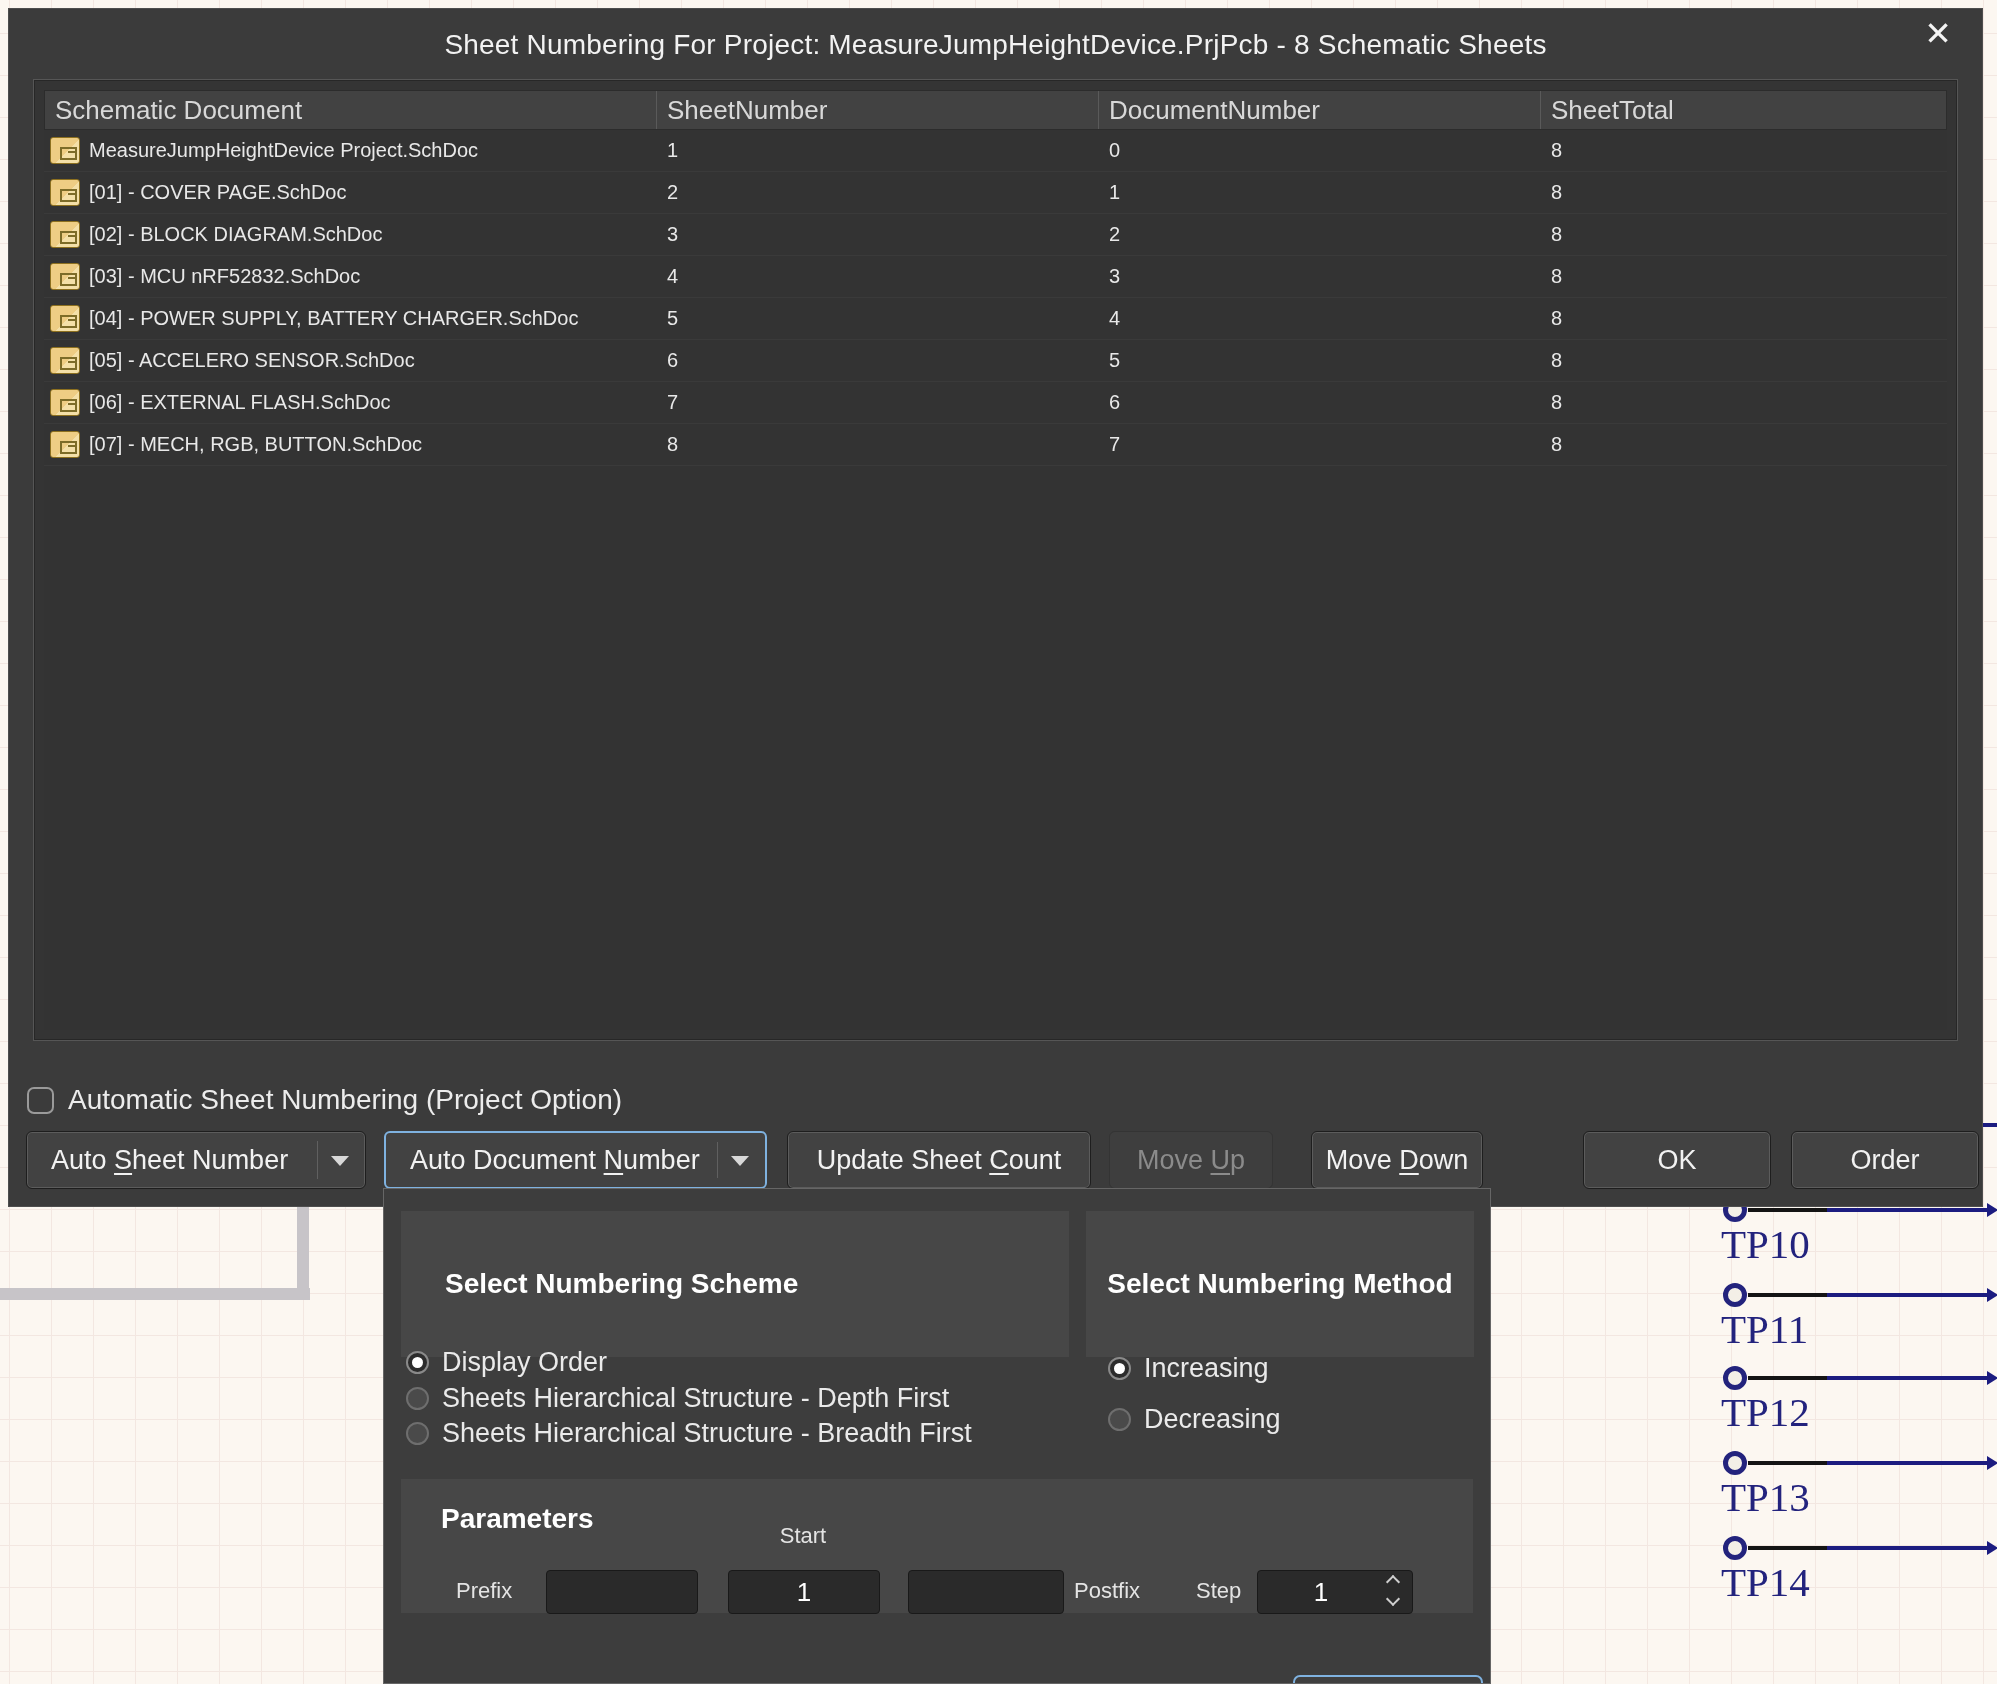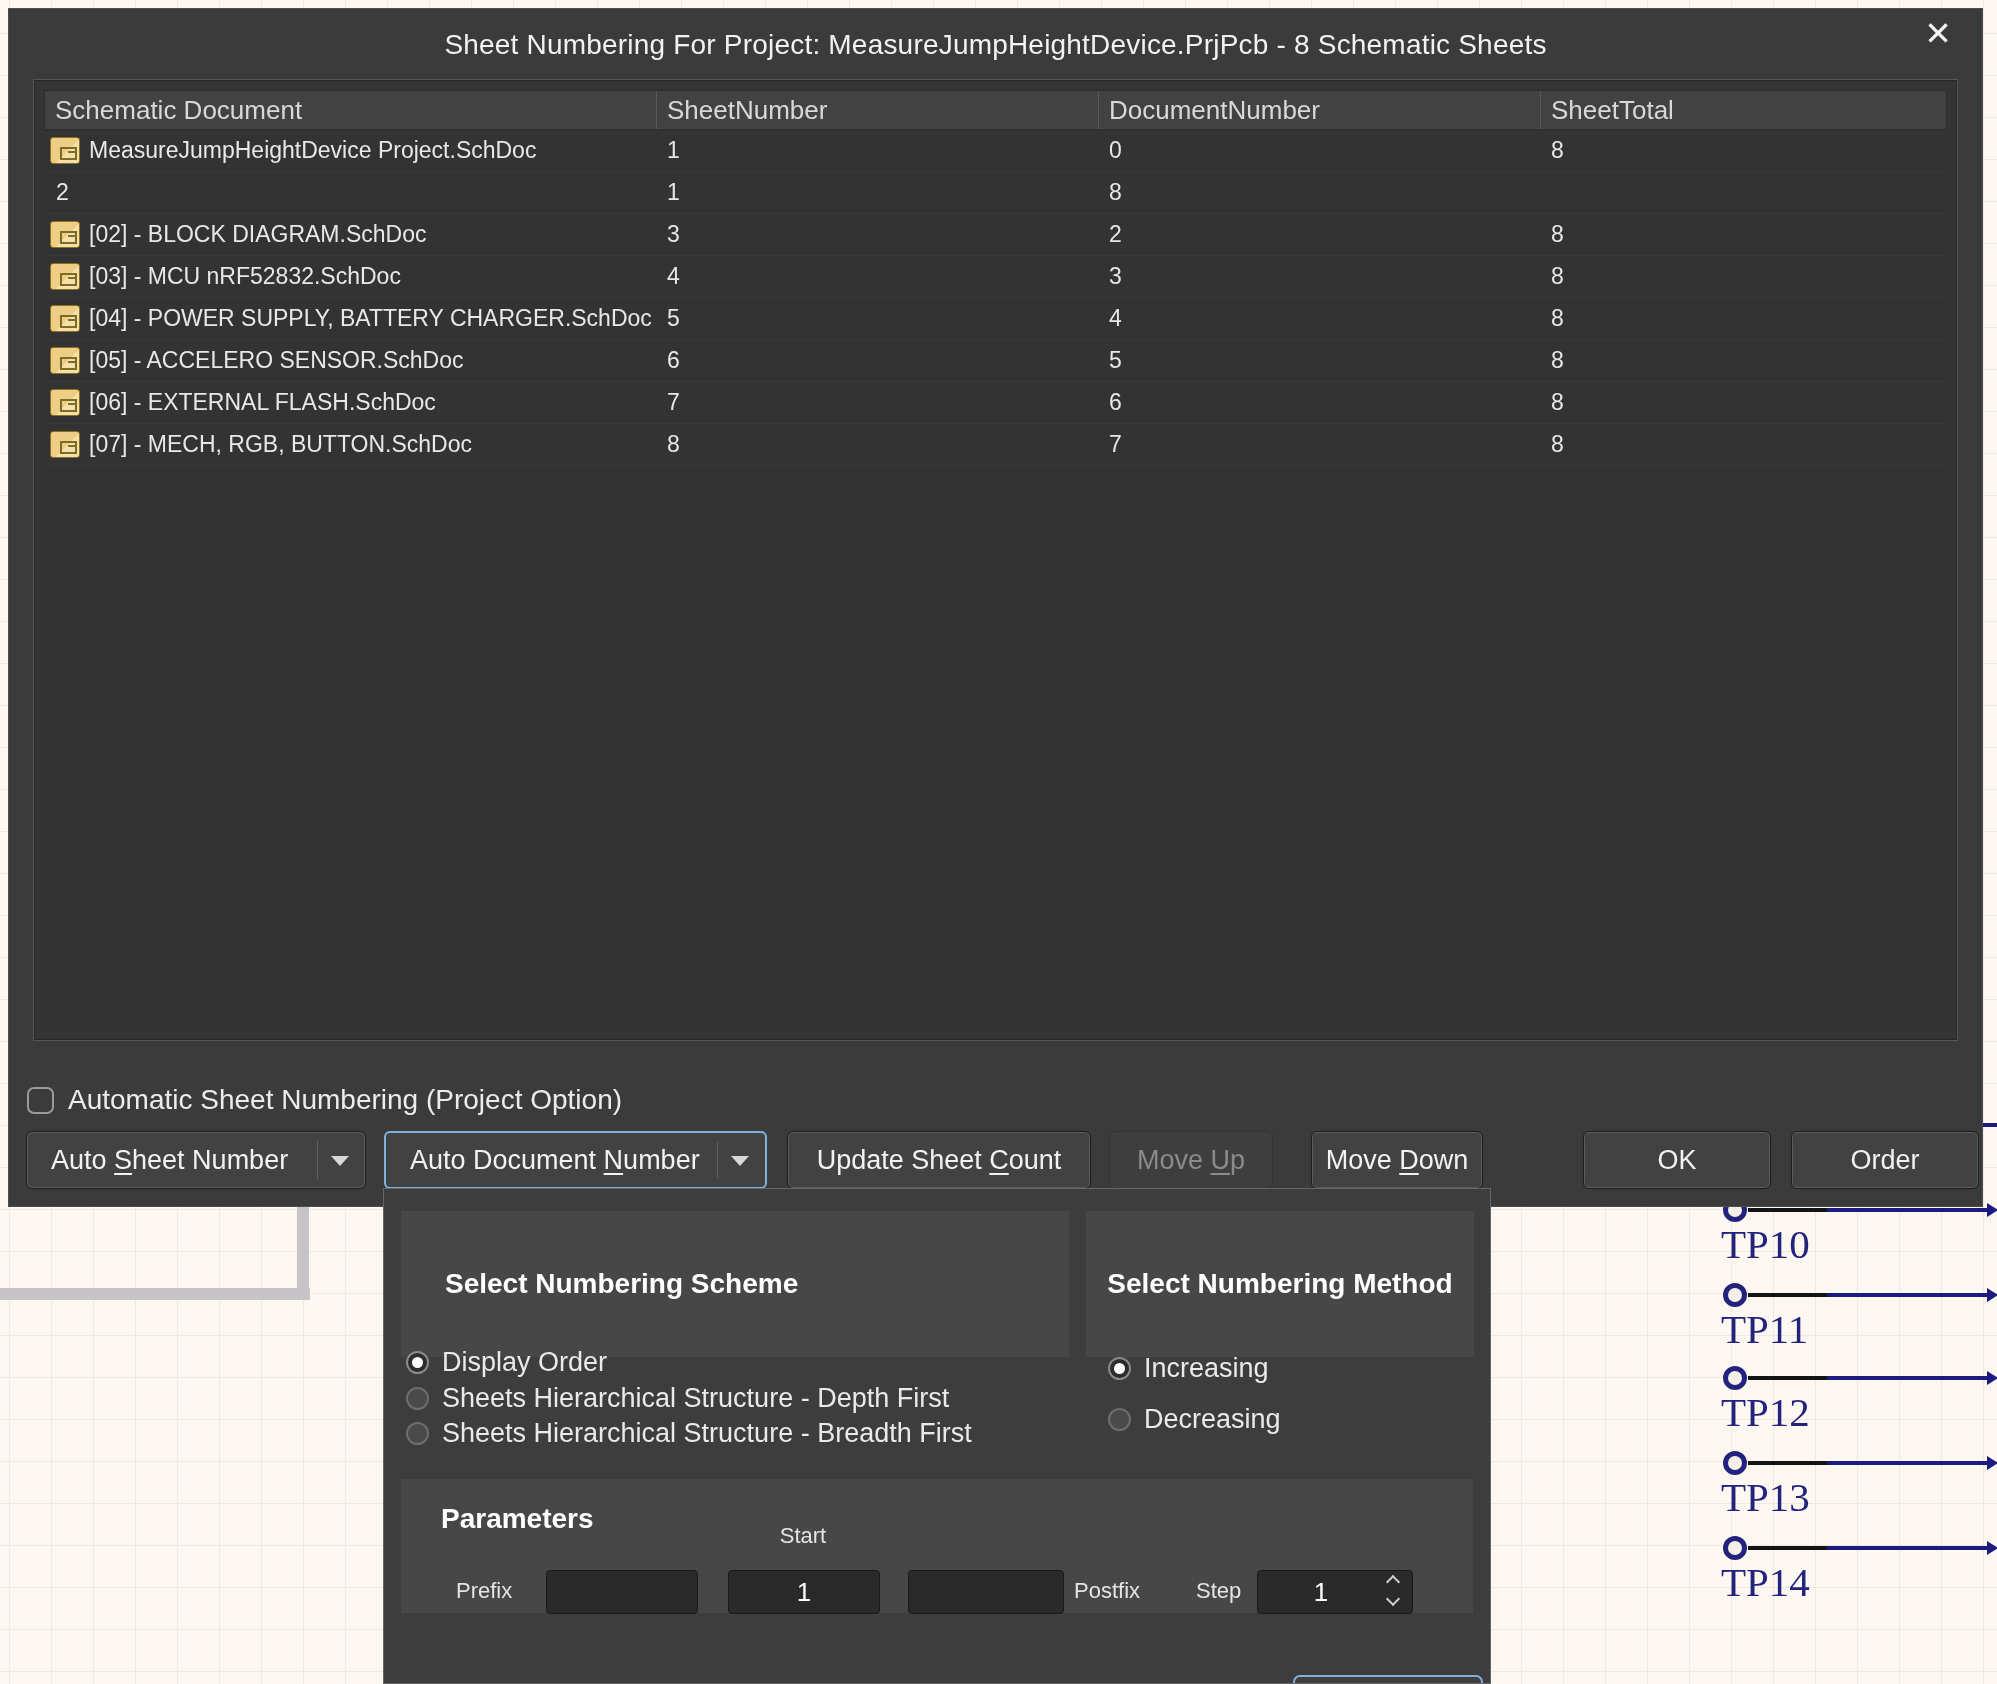--- a/index.html
+++ b/index.html
@@ -40,21 +40,21 @@
 
   .table-wrap{position:absolute;left:24px;top:70px;width:1925px;height:962px;
     background:#343434;border:1px solid #565656;box-shadow:inset 0 0 0 1px #272727;}
   .thead{position:absolute;left:10px;right:10px;top:10px;height:40px;background:#424242;
     border:1px solid #2c2c2c;display:grid;grid-template-columns:611px 442px 442px 1fr;
     align-items:center;color:#d8d8d8;font-size:26px;}
   .thead .hcell{padding-left:10px;height:100%;display:flex;align-items:center;}
   .thead .hcell + .hcell{border-left:1px solid #5a5a5a;}
   .tbody{position:absolute;left:10px;right:10px;top:50px;bottom:10px;background:#333;overflow:hidden;}
   .trow{height:42px;display:grid;grid-template-columns:611px 442px 442px 1fr;align-items:center;
-    font-size:23px;color:#e8e8e8;border-bottom:1px solid #3a3a3a;}
+    font-size:20px;color:#e8e8e8;border-bottom:1px solid #3a3a3a;}
   .c-namewrap{display:flex;align-items:center;gap:9px;overflow:hidden;white-space:nowrap;padding-left:6px;}
   .doc-icon{flex:0 0 30px;width:30px;height:27px;border-radius:3px;
     background:linear-gradient(135deg,#eecd84 55%,#f4e0a8 55%);
     border:1px solid #8d701f;position:relative;}
   .doc-icon::after{content:'';position:absolute;right:2px;top:9px;width:13px;height:9px;
     border:2px solid #7d6c28;}
   .doc-icon::before{content:'';position:absolute;right:2px;top:13px;width:9px;height:2px;background:#7d6c28;}
   .c-num{padding-left:12px;}
 
   .chk-row{position:absolute;left:18px;top:1075px;display:flex;align-items:center;gap:14px;
@@ -159,20 +159,24 @@
         <div class="c-namewrap">
           <span class="doc-icon"></span>
           <span class="c-name">MeasureJumpHeightDevice Project.SchDoc</span>
         </div>
         <div class="c-num c-sheet">1</div>
         <div class="c-num c-doc">0</div>
         <div class="c-num c-total">8</div>
       </div>
 
       <div class="trow">
+        <div class="c-namewrap">
+          <span class="doc-icon"></span>
+          <span class="c-name">[01] - COVER PAGE.SchDoc</span>
+        </div>
         <div class="c-num c-sheet">2</div>
         <div class="c-num c-doc">1</div>
         <div class="c-num c-total">8</div>
       </div>
 
       <div class="trow">
         <div class="c-namewrap">
           <span class="doc-icon"></span>
           <span class="c-name">[02] - BLOCK DIAGRAM.SchDoc</span>
         </div>

